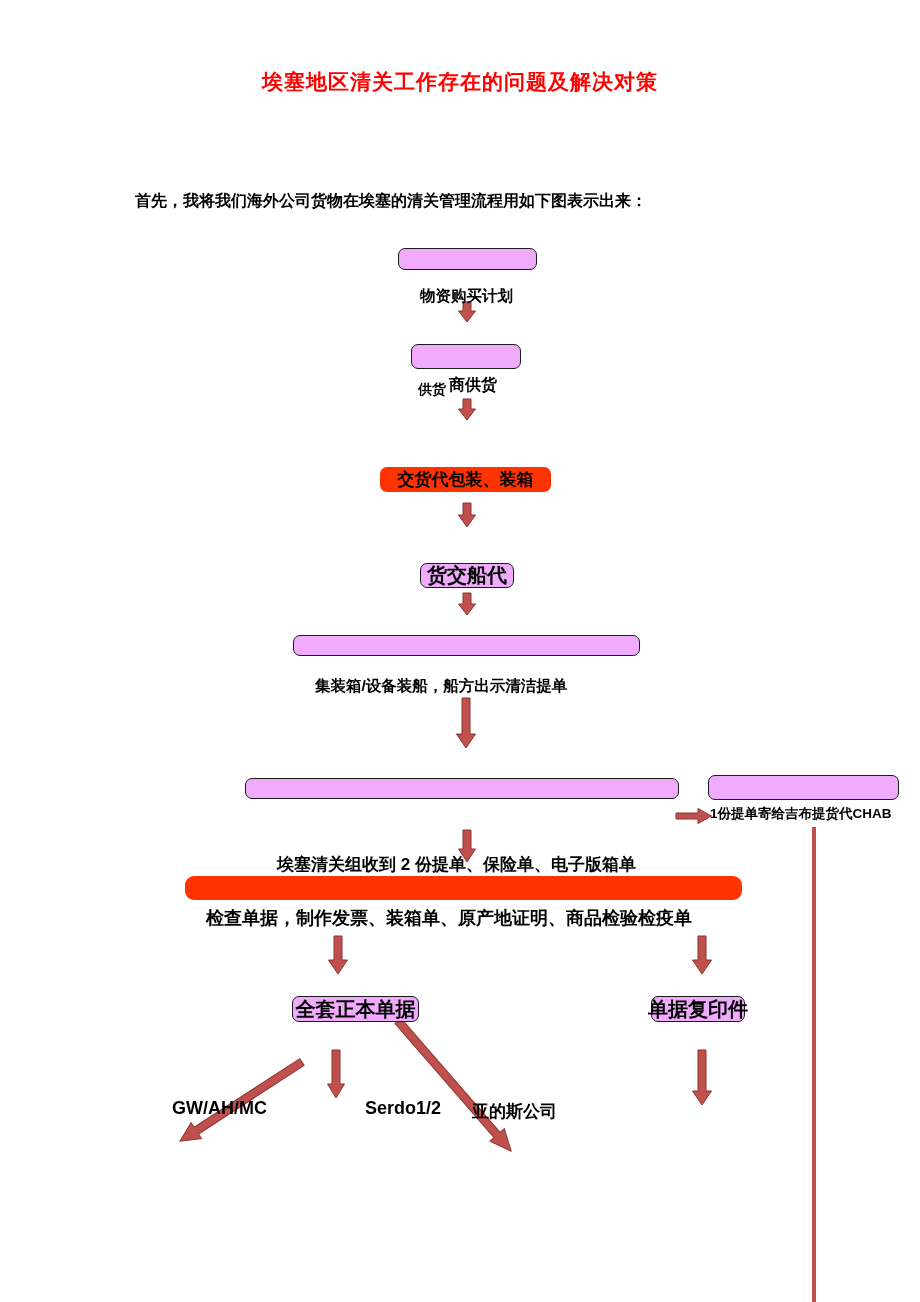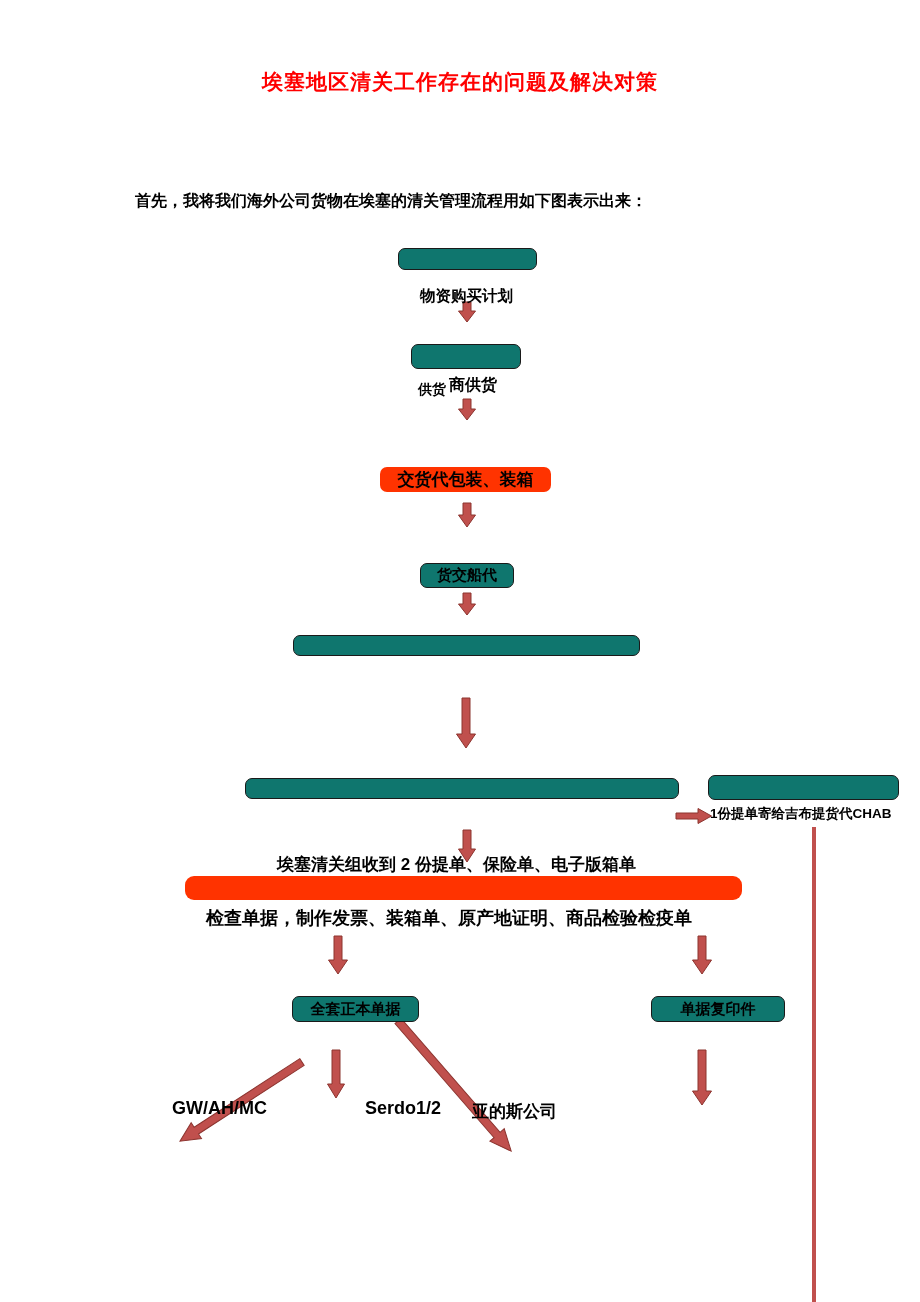--- a/index.html
+++ b/index.html
@@ -8,23 +8,23 @@
     position:relative; width:920px; height:1302px; background:#fff;
     font-family:"Liberation Sans", sans-serif; font-weight:bold; color:#000;
     overflow:hidden;
   }
   .title {
     position:absolute; top:68px; left:0; width:920px; text-align:center;
     font-size:21px; letter-spacing:1px; color:var(--title-color,#ff0000);
   }
   .intro { position:absolute; left:135px; top:191px; font-size:16px; white-space:nowrap; }
   .fbox {
-    position:absolute; background:#0f766e; border:1.4px solid var(--box-border,#1a1a1a);
+    position:absolute; background:#f0abfc; border:1.4px solid var(--box-border,#1a1a1a);
     border-radius:7px; display:flex; align-items:center; justify-content:center;
-    font-size:15px; white-space:nowrap; z-index:2;
+    font-size:20px; white-space:nowrap; z-index:2;
   }
   .fbox.red { background:var(--highlight-bg,#ff3300); border:none; font-size:17px; }
   .lbl { position:absolute; white-space:nowrap; font-size:15.5px; z-index:3; }
   .lbl.big { font-size:17px; }
   .lbl.huge { font-size:18px; }
   .lbl.small { font-size:13.5px; }
   svg.arrow { position:absolute; overflow:visible; z-index:1; }
   svg.arrow polygon { fill:var(--arrow-fill,#c0504d); stroke:var(--arrow-stroke,#8c342f); stroke-width:1; }
   .rot { transform-origin:0 50%; }
   .vline { position:absolute; background:var(--arrow-fill,#c0504d); z-index:1; }
@@ -57,20 +57,21 @@
   <svg class="arrow" style="left:458px; top:503px;" width="18" height="24" viewBox="0 0 18 24">
     <polygon points="5,0 13,0 13,12 17.5,12 9,24 0.5,12 5,12"></polygon>
   </svg>
 
   <div class="fbox" style="left:420px; top:563px; width:94px; height:25px;">货交船代</div>
   <svg class="arrow" style="left:458px; top:593px;" width="18" height="22" viewBox="0 0 18 22">
     <polygon points="5,0 13,0 13,11 17.5,11 9,22 0.5,11 5,11"></polygon>
   </svg>
 
   <div class="fbox" style="left:293px; top:635px; width:347px; height:21px;"></div>
+  <div class="lbl" style="left:315px; top:676px;">集装箱/设备装船，船方出示清洁提单</div>
   <svg class="arrow" style="left:456px; top:698px;" width="20" height="50" viewBox="0 0 20 50">
     <polygon points="6,0 14,0 14,36 19.5,36 10,50 0.5,36 6,36"></polygon>
   </svg>
 
   <div class="fbox" style="left:245px; top:778px; width:434px; height:21px;"></div>
   <div class="lbl big" style="left:277px; top:809px;margin-top:44px;">埃塞清关组收到 2 份提单、保险单、电子版箱单</div>
 
   <svg class="arrow" style="left:676px; top:808px;" width="36" height="16" viewBox="0 0 36 16">
     <polygon points="0,5 22,5 22,0.5 35.5,8 22,15.5 22,11 0,11"></polygon>
   </svg>
@@ -86,21 +87,21 @@
   <div class="lbl huge" style="left:206px; top:906px;">检查单据，制作发票、装箱单、原产地证明、商品检验检疫单</div>
 
   <svg class="arrow" style="left:328px; top:936px;" width="20" height="38" viewBox="0 0 20 38">
     <polygon points="6,0 14,0 14,24 19.5,24 10,38 0.5,24 6,24"></polygon>
   </svg>
   <svg class="arrow" style="left:692px; top:936px;" width="20" height="38" viewBox="0 0 20 38">
     <polygon points="6,0 14,0 14,24 19.5,24 10,38 0.5,24 6,24"></polygon>
   </svg>
 
   <div class="fbox" style="left:292px; top:996px; width:127px; height:26px;">全套正本单据</div>
-  <div class="fbox" style="left:651px; top:996px; width:134px; height:26px;">单据复印件</div>
+  <div class="fbox" style="left:651px; top:996px; width:94px; height:26px;">单据复印件</div>
 
   <svg class="arrow rot" style="left:302px; top:1052px; transform:rotate(147deg);" width="146" height="20" viewBox="0 0 146 20">
     <polygon points="0,6 126,6 126,0.5 145.5,10 126,19.5 126,14 0,14"></polygon>
   </svg>
   <svg class="arrow" style="left:327px; top:1050px;" width="18" height="48" viewBox="0 0 18 48">
     <polygon points="5,0 13,0 13,34 17.5,34 9,48 0.5,34 5,34"></polygon>
   </svg>
   <svg class="arrow rot" style="left:398px; top:1011px; transform:rotate(49deg);" width="173" height="20" viewBox="0 0 173 20">
     <polygon points="0,6 151,6 151,0.5 172.5,10 151,19.5 151,14 0,14"></polygon>
   </svg>

